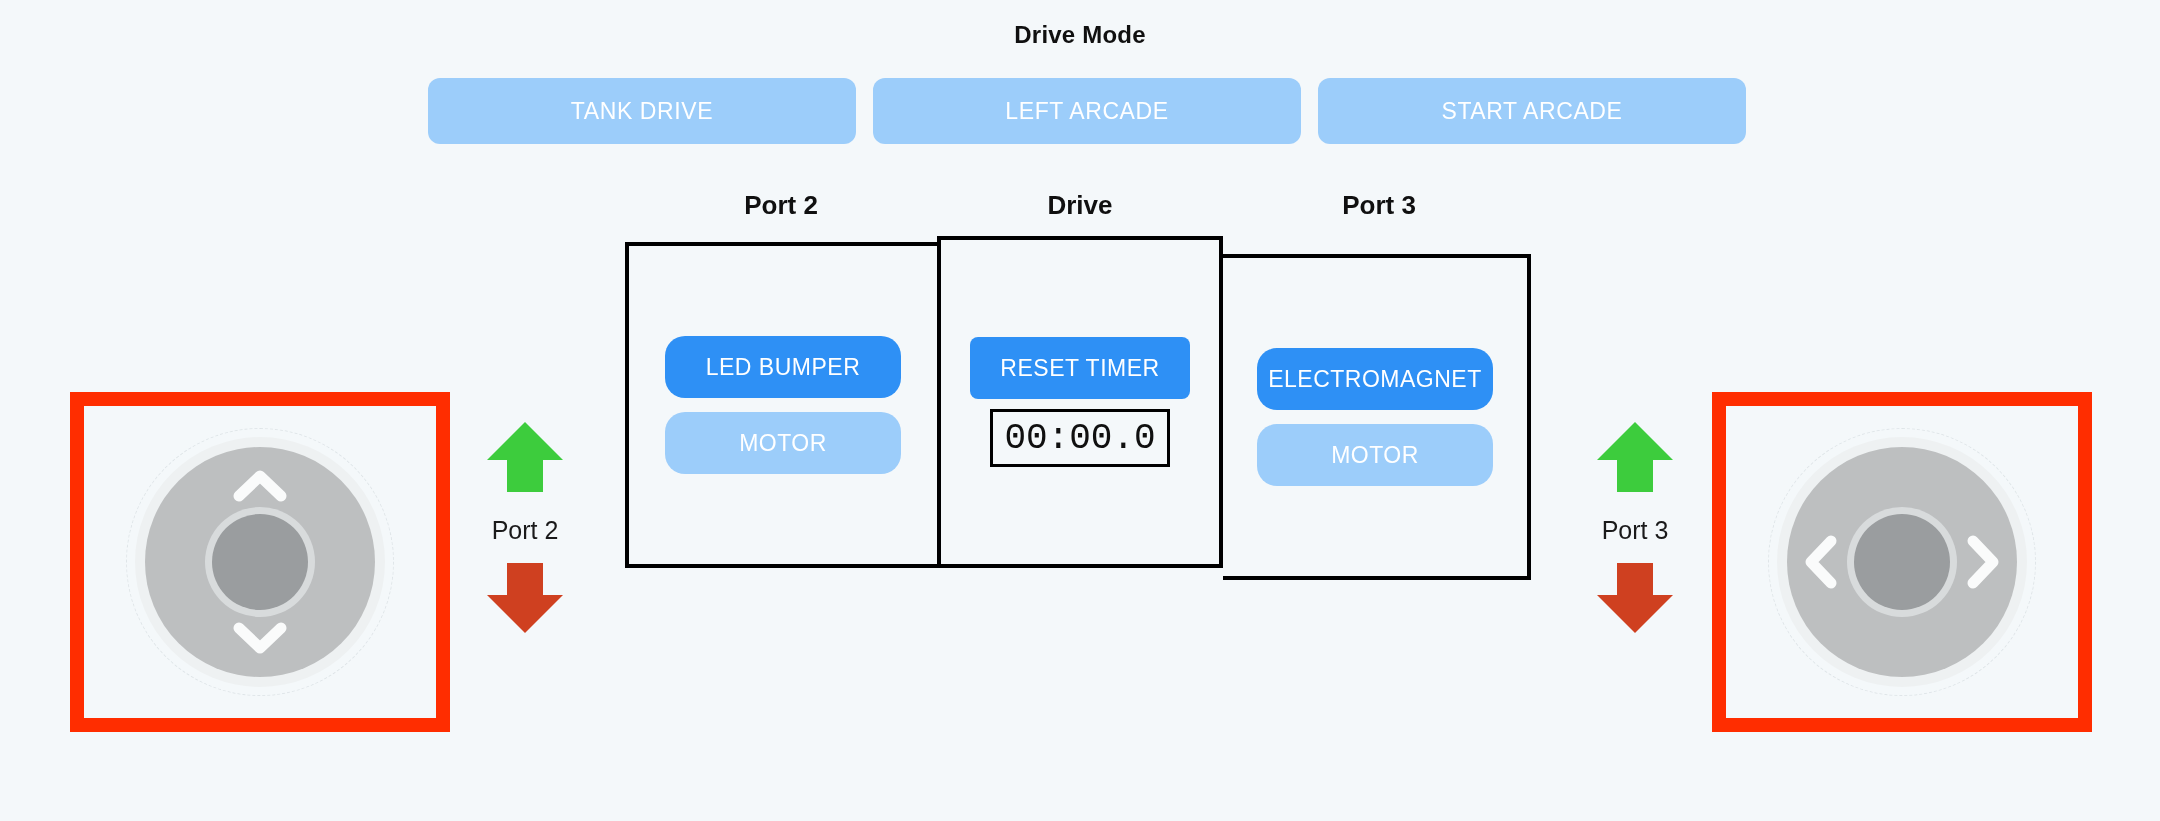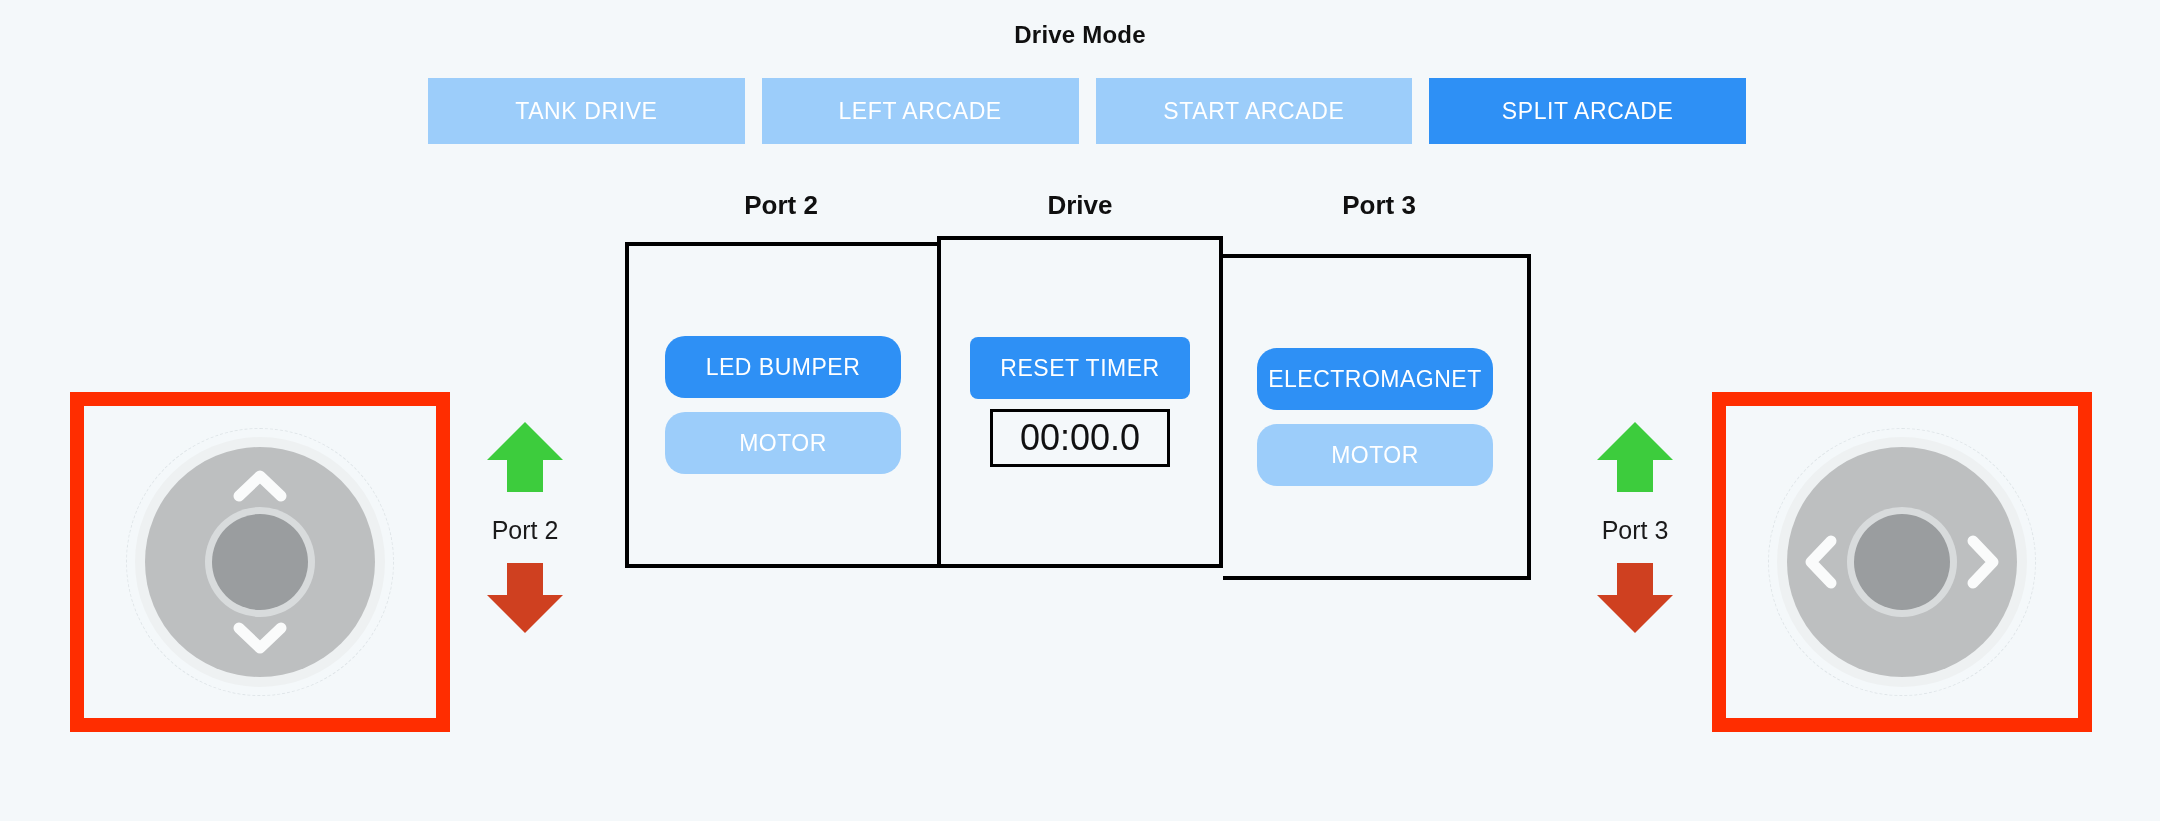--- a/index.html
+++ b/index.html
@@ -33,21 +33,21 @@
     top: 78px;
     left: 428px;
     width: 1318px;
     display: flex;
     gap: 17px;
   }
   .mode-btn {
     flex: 1 1 0;
     height: 66px;
     border: none;
-    border-radius: 0;
+    border-radius: 12px;
     background: #9ccdfa;
     color: #ffffff;
     font-size: 23px;
     font-family: "Liberation Sans", sans-serif;
     letter-spacing: 0.6px;
     display: flex;
     align-items: center;
     justify-content: center;
     cursor: pointer;
     padding: 0;
@@ -150,21 +150,21 @@
     cursor: pointer;
     padding: 0;
   }
   #timer-display {
     width: 180px;
     height: 58px;
     border: 3px solid #000000;
     background: #f4f8fa;
     color: #101010;
     font-size: 36px;
-    font-family: Liberation Sans, sans-serif;
+    font-family: Liberation Mono, monospace;
     display: flex;
     align-items: center;
     justify-content: center;
     box-sizing: border-box;
   }
 
   
   .joystick-frame {
     position: absolute;
     top: 392px;
@@ -252,21 +252,20 @@
 </style>
 </head>
 <body>
 
 <div id="drive-mode-title">Drive Mode</div>
 
 <div id="drive-mode-bar">
   <button class="mode-btn">TANK DRIVE</button>
   <button class="mode-btn">LEFT ARCADE</button>
   <button class="mode-btn">START ARCADE</button>
-  <button class="mode-btn active">SPLIT ARCADE</button>
 </div>
 
 <div class="col-header" id="hdr-port2">Port 2</div>
 <div class="col-header" id="hdr-timer">Drive</div>
 <div class="col-header" id="hdr-port3">Port 3</div>
 
 <div id="center-panel">
 
   <div class="panel-col" id="col-port2">
     <button class="port-btn active">LED BUMPER</button>

